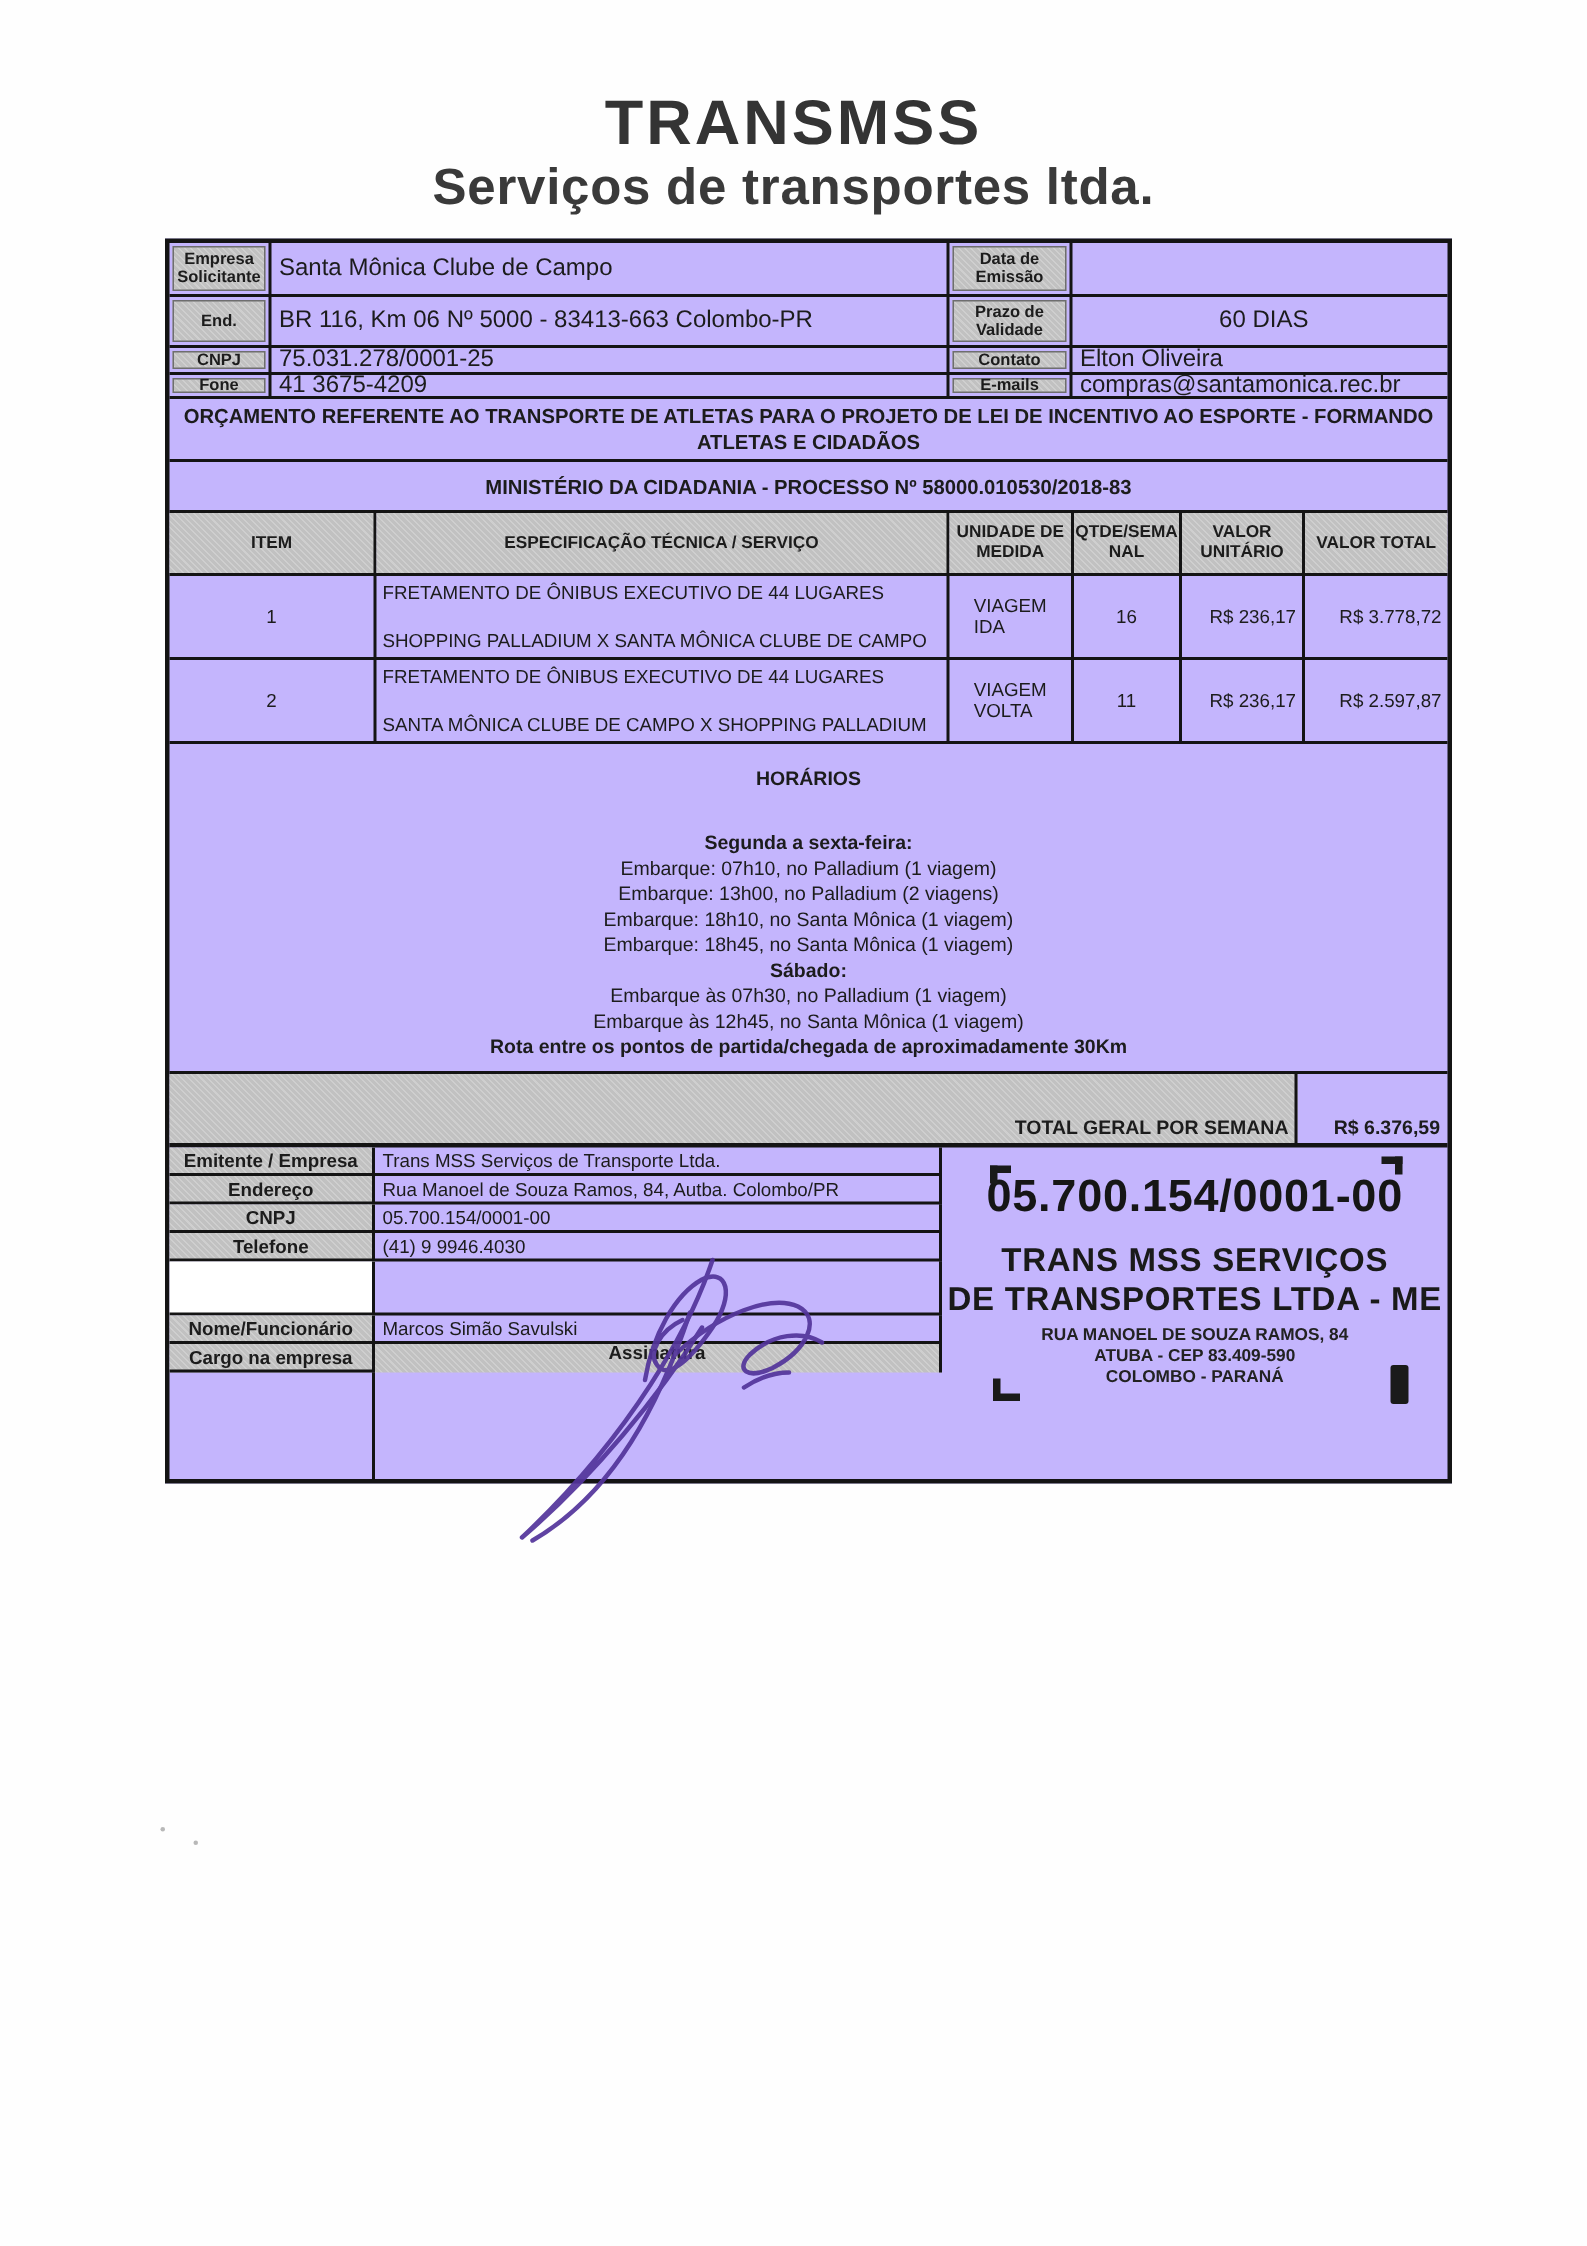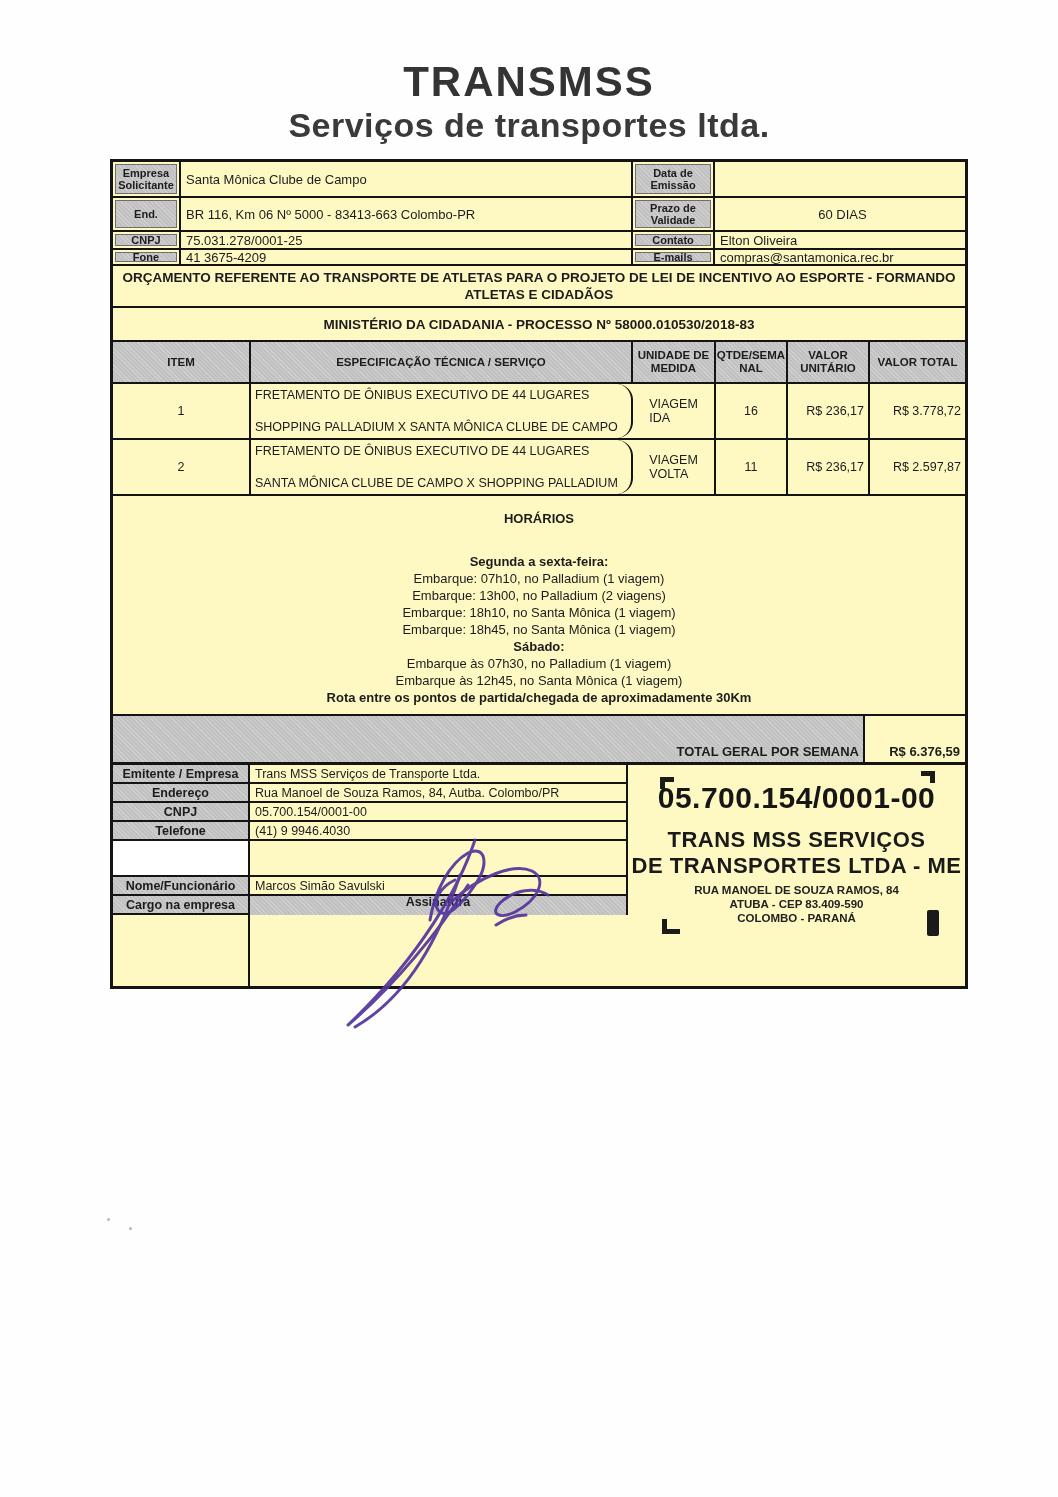--- a/index.html
+++ b/index.html
@@ -13,57 +13,57 @@
     position:absolute; left:0; top:58px; width:100%; text-align:center;
     font-size:42px; font-weight:bold; color:#343434; letter-spacing:2px;
   }
   .doc-subtitle {
     position:absolute; left:0; top:106px; width:100%; text-align:center;
     font-size:34px; font-weight:bold; color:#3a3a3a; letter-spacing:0.5px;
   }
   
   .main-table {
     position:absolute; left:110px; top:159px; width:858px;
-    border:3px solid #141414; background:#fef9c3;
+    border:3px solid #141414; background:#c4b5fd;
   }
   .row { display:grid; border-bottom:2px solid #141414; }
   .row:last-child { border-bottom:none; }
   .cell { position:relative; overflow:hidden; }
   .br { border-right:2px solid #141414; }
   .gray {
     background:#c1c1c1;
     background-image:repeating-linear-gradient(45deg, rgba(255,255,255,.22) 0 1px, transparent 1px 3px);
   }
   .chip {
     position:absolute; left:2px; top:2px; right:2px; bottom:2px;
     background:#c1c1c1;
     background-image:repeating-linear-gradient(45deg, rgba(255,255,255,.22) 0 1px, transparent 1px 3px);
     border:1px solid #6e6e6e;
     display:flex; align-items:center; justify-content:center; text-align:center;
     font-weight:bold; font-size:11px; line-height:12px;
   }
   .prewrap { white-space:pre-line; }
   .vcen { display:flex; align-items:center; }
   .cen { display:flex; align-items:center; justify-content:center; text-align:center; }
-  .val { font-size:13px; padding-left:5px; }
+  .val { font-size:16px; padding-left:5px; }
   
   .info-row { grid-template-columns:68px 452px 82px 1fr; }
   .h36{height:36px;} .h34{height:34px;} .h18{height:18px;} .h16{height:16px;}
   
   .subject-row { height:42px; }
   .subject {
     width:100%; display:flex; align-items:center; justify-content:center; text-align:center;
     font-weight:bold; font-size:13.5px; line-height:17px; padding:0 6px;
   }
   .process-row { height:34px; }
   
   .items-head { grid-template-columns:138px 382px 83px 72px 82px 1fr; height:42px; }
   .items-row  { grid-template-columns:138px 382px 83px 72px 82px 1fr; height:56px; }
   .th { font-weight:bold; font-size:11.5px; line-height:13px; }
-  .spec { display:flex; flex-direction:column; justify-content:space-between; padding:4px 2px 4px 4px; font-size:12.5px;border-radius:16px; }
+  .spec { display:flex; flex-direction:column; justify-content:space-between; padding:4px 2px 4px 4px; font-size:12.5px; }
   .num { display:flex; align-items:center; justify-content:center; font-size:12.5px; }
   .money { display:flex; align-items:center; justify-content:flex-end; font-size:12.5px; padding-right:4px; }
   
   .horarios { height:218px; padding-top:14px; text-align:center; font-size:13px; line-height:17px; }
   .horarios .t { font-weight:bold; margin-bottom:26px; }
   .horarios .b { font-weight:bold; }
   
   .total-row { grid-template-columns:752px 1fr; height:48px; }
   .total-label {
     display:flex; align-items:flex-end; justify-content:flex-end;

